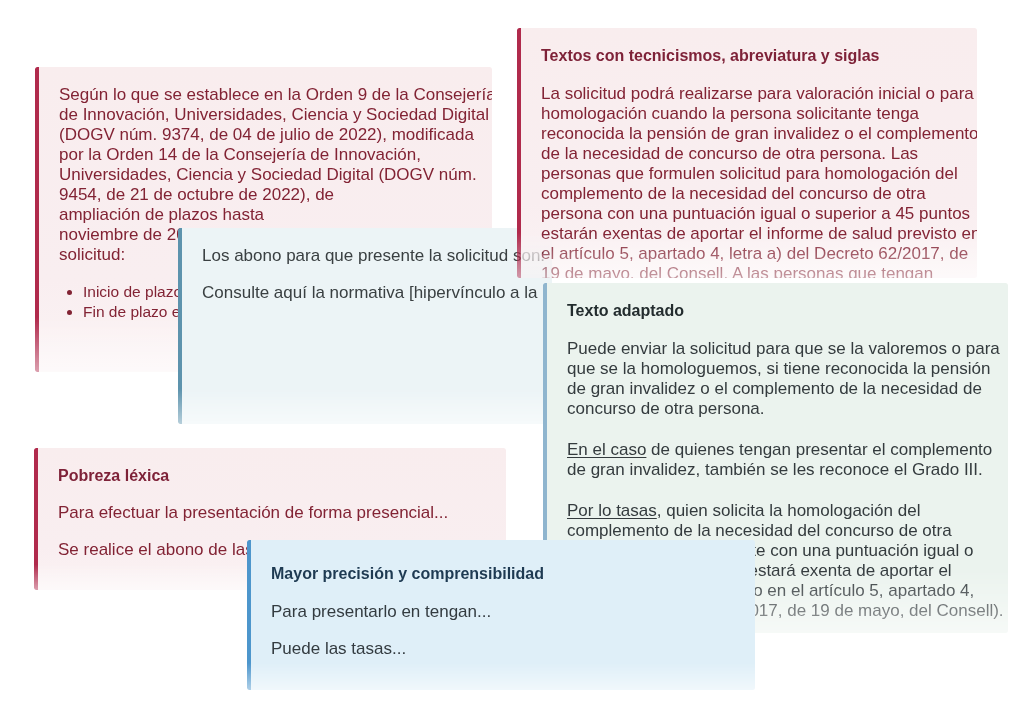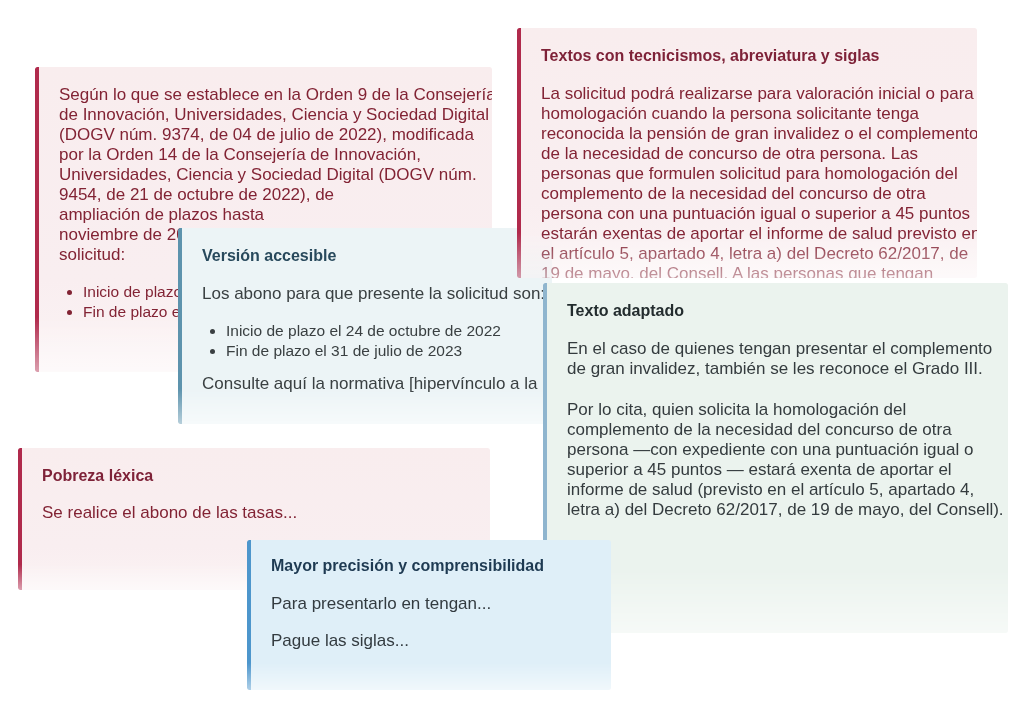--- a/index.html
+++ b/index.html
@@ -40,21 +40,21 @@
   }
   .card ul {
     margin: 12px 0 14px 0;
     padding: 0 0 0 24px;
   }
   .card li {
     font-size: 15.5px;
     line-height: 19.5px;
     white-space: pre;
   }
-  .u { text-underline-offset: 2px; }
+  .u { text-decoration: underline; text-underline-offset: 2px; }
 
   
   .c-pink {
     background: linear-gradient(180deg, #f9edee 0%, #f9eef0 70%, #fbf3f4 100%);
     border-left-color: #b02a4c;
     color: #822334;
   }
   .c-pink h2 { color: #7e2238; }
 
   
@@ -79,24 +79,24 @@
     background: #dfeff8;
     border-left-color: #4d96cc;
     color: #333b40;
   }
   .c-blue h2 { color: #1e3a52; }
 
   #card-original    { left: 35px;  top: 67px;  width: 457px; height: 305px; z-index: 1; }
   #card-version     { left: 178px; top: 228px; width: 374px; height: 196px; z-index: 2; }
   #card-tecnicismos { left: 517px; top: 28px;  width: 460px; height: 250px; z-index: 3; }
   #card-adaptado    { left: 543px; top: 283px; width: 465px; height: 350px; z-index: 4; padding-right: 14px; }
-  #card-pobreza     { left: 18px;  top: 448px; width: 472px; height: 142px; z-index: 5; }
+  #card-pobreza     { left: 34px;  top: 448px; width: 472px; height: 142px; z-index: 5; }
   #card-pobreza h2  { margin-bottom: 17px; }
   #card-pobreza p   { margin-bottom: 16.5px; }
-  #card-precision   { left: 247px; top: 540px; width: 364px; height: 150px; z-index: 6; padding-top: 16px; }
+  #card-precision   { left: 247px; top: 540px; width: 508px; height: 150px; z-index: 6; padding-top: 24px; }
 </style>
 </head>
 <body>
 
 <div class="stage">
 
   <section class="card c-pink" id="card-original">
     <p>Según lo que se establece en la Orden 9 de la Consejería
 de Innovación, Universidades, Ciencia y Sociedad Digital
 (DOGV núm. 9374, de 04 de julio de 2022), modificada
@@ -106,59 +106,59 @@
 ampliación de plazos hasta
 noviembre de 2022, para presentar la
 solicitud:</p>
     <ul>
       <li>Inicio de plazo el</li>
       <li>Fin de plazo el 31</li>
     </ul>
   </section>
 
   <section class="card c-version" id="card-version">
-    <h2>Versión accesible</h2>
     <p>Los abono para que presente la solicitud son:</p>
-    <ul>
-      <li>Inicio de plazo el 24 de octubre de 2022</li>
-      <li>Fin de plazo el 31 de julio de 2023</li>
-    </ul>
     <p>Consulte aquí la normativa [hipervínculo a la normativa]</p>
   </section>
 
   <section class="card c-pink" id="card-tecnicismos">
     <h2>Textos con tecnicismos, abreviatura y siglas</h2>
     <p>La solicitud podrá realizarse para valoración inicial o para
 homologación cuando la persona solicitante tenga
 reconocida la pensión de gran invalidez o el complemento
 de la necesidad de concurso de otra persona. Las
 personas que formulen solicitud para homologación del
 complemento de la necesidad del concurso de otra
 persona con una puntuación igual o superior a 45 puntos
 estarán exentas de aportar el informe de salud previsto en
 el artículo 5, apartado 4, letra a) del Decreto 62/2017, de
 19 de mayo, del Consell. A las personas que tengan</p>
   </section>
 
   <section class="card c-mint" id="card-adaptado">
     <h2>Texto adaptado</h2>
+    <p>Puede enviar la solicitud para que se la valoremos o para
+que se la homologuemos, si tiene reconocida la pensión
+de gran invalidez o el complemento de la necesidad de
+concurso de otra persona.</p>
     <p><span class="u">En el caso</span><span> de quienes tengan presentar el complemento
 de gran invalidez, también se les reconoce el Grado III.</span></p>
-    <p><span class="u">Por lo cita</span><span>, quien solicita la homologación del
+    <p><span class="u">Por lo tasas</span><span>, quien solicita la homologación del
 complemento de la necesidad del concurso de otra
 persona —con expediente con una puntuación igual o
 superior a 45 puntos — estará exenta de aportar el
 informe de salud (previsto en el artículo 5, apartado 4,
 letra a) del Decreto 62/2017, de 19 de mayo, del Consell).</span></p>
   </section>
 
   <section class="card c-pink" id="card-pobreza">
     <h2>Pobreza léxica</h2>
+    <p>Para efectuar la presentación de forma presencial...</p>
     <p>Se realice el abono de las tasas...</p>
   </section>
 
   <section class="card c-blue" id="card-precision">
     <h2>Mayor precisión y comprensibilidad</h2>
     <p>Para presentarlo en tengan...</p>
-    <p>Pague las siglas...</p>
+    <p>Puede las tasas...</p>
   </section>
 
 </div>
 
 </body></html>

